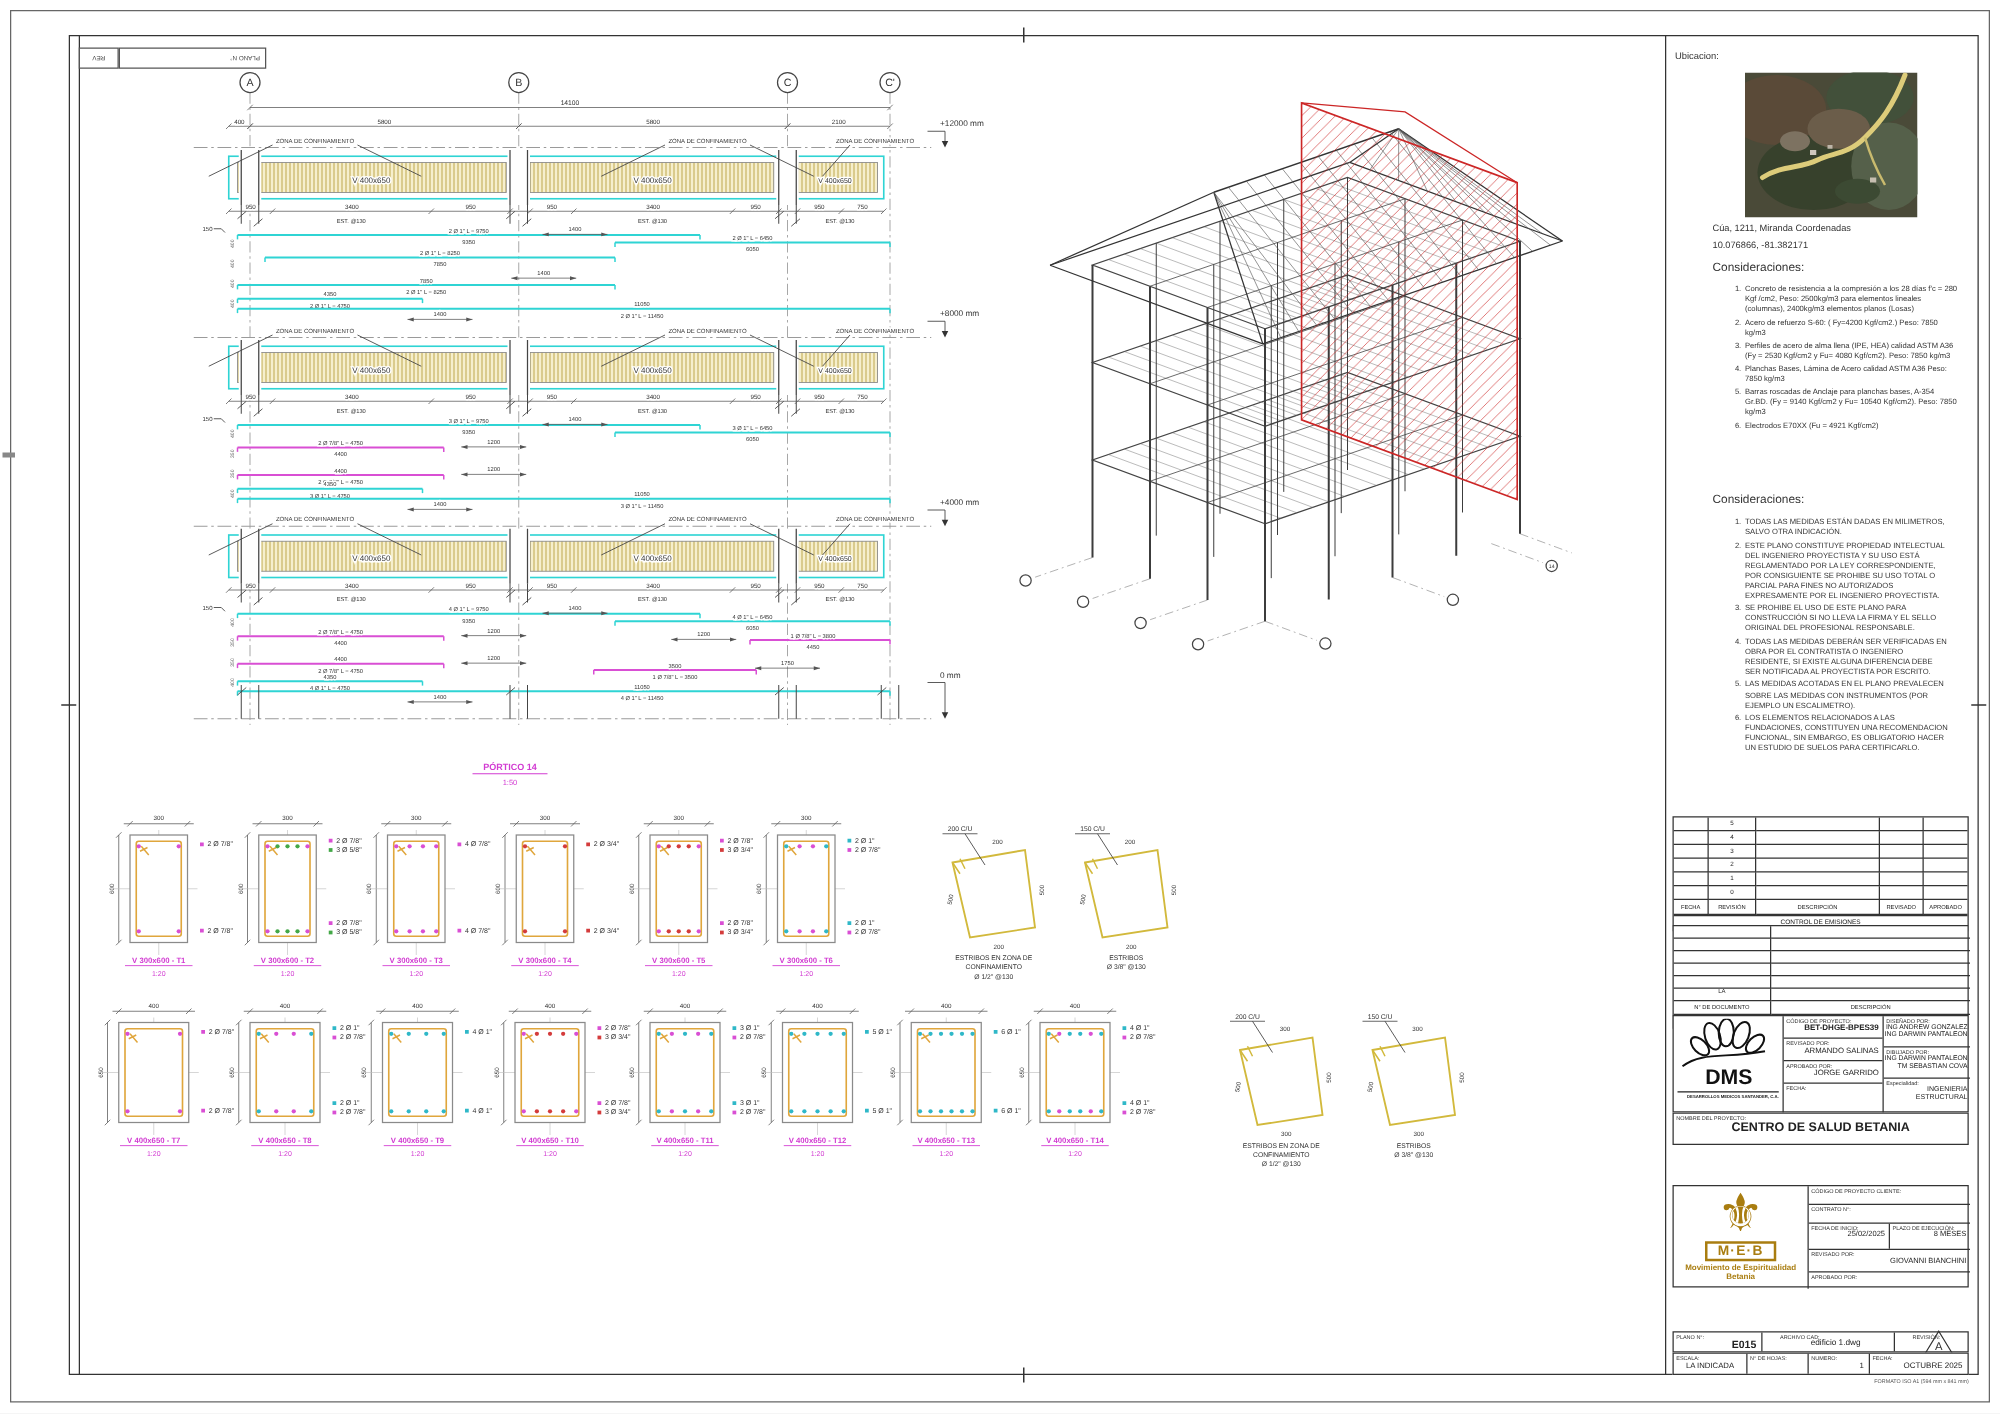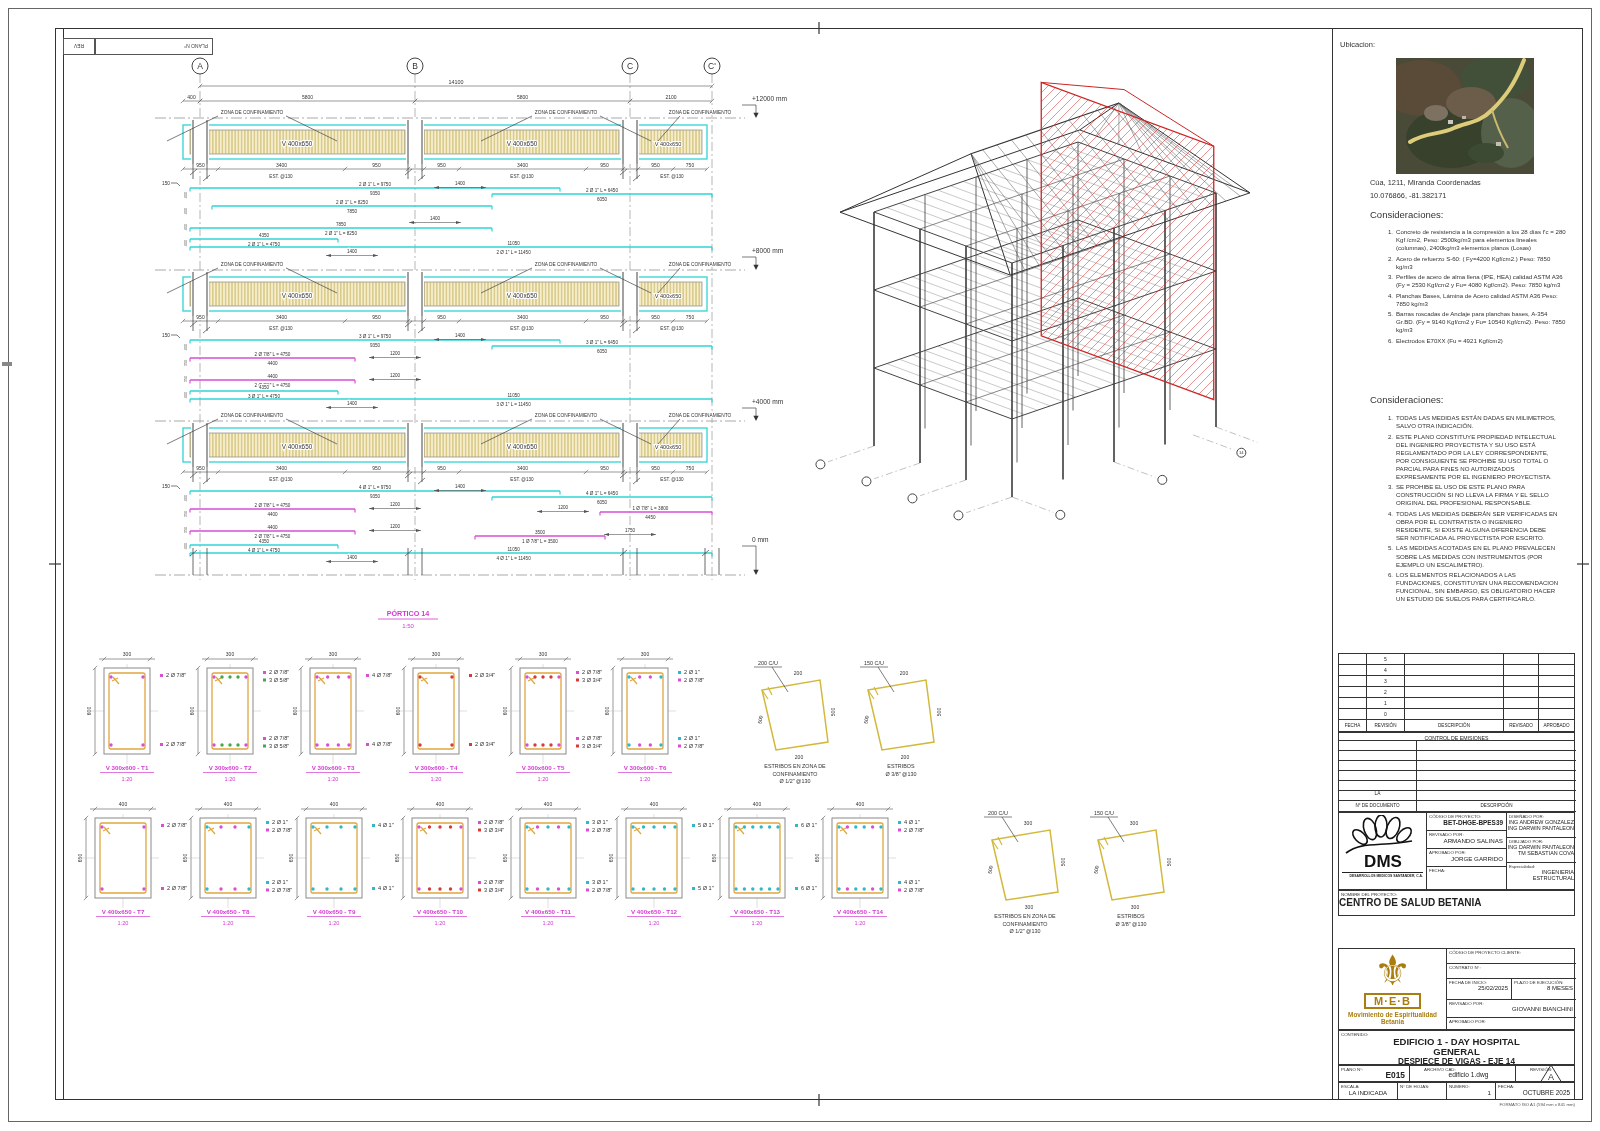--- a/index.html
+++ b/index.html
@@ -1287,21 +1287,21 @@
         </div>
         <div style="height:28px;">
           <div class="cellLbl">Especialidad:</div>
           <div style="font-size:5.6px;text-align:right;padding-right:2px;">INGENIERIA ESTRUCTURAL</div>
         </div>
       </div>
     </div>
 
     <div class="tbx" style="left:6px;top:862px;width:237px;height:26px;">
       <div class="cellLbl">NOMBRE DEL PROYECTO:</div>
-      <div style="text-align:left;font-size:10px;font-weight:bold;">CENTRO DE SALUD BETANIA</div>
+      <div style="text-align:center;font-size:10px;font-weight:bold;">CENTRO DE SALUD BETANIA</div>
     </div>
 
 
     <div class="tbx" style="left:6px;top:920px;width:237px;height:82px;">
       <div class="abs" style="left:0;top:0;width:108px;height:82px;border-right:1px solid #333;text-align:center;">
         <div class="gold" style="font-size:42px;line-height:44px;">⚜</div>
         <div><span class="mebBox">M·E·B</span></div>
         <div class="gold" style="font-size:6.4px;font-weight:bold;margin-top:2px;">Movimiento de Espiritualidad Betania</div>
       </div>
       <div class="abs" style="left:108px;top:0;width:129px;height:82px;">
@@ -1324,26 +1324,20 @@
         <div style="border-bottom:1px solid #333;height:17px;">
           <div class="cellLbl">REVISADO POR:</div>
           <div style="font-size:6px;text-align:right;padding-right:3px;">GIOVANNI BIANCHINI</div>
         </div>
         <div style="height:16px;">
             <div class="cellLbl">APROBADO POR:</div>
           </div>
       </div>
     </div>
 
-    <div class="tbx" style="left:6px;top:1002px;width:237px;height:35px;">
-      <div class="cellLbl">CONTENIDO:</div>
-      <div style="text-align:center;font-size:9.5px;font-weight:bold;line-height:1.05;">EDIFICIO 1 - DAY HOSPITAL</div>
-      <div style="text-align:center;font-size:9.5px;font-weight:bold;line-height:1.05;">GENERAL</div>
-      <div style="text-align:center;font-size:8.2px;font-weight:bold;line-height:1.15;">DESPIECE DE VIGAS - EJE 14</div>
-    </div>
 
     <div class="tbx" style="left:6px;top:1037px;width:237px;height:17px;display:flex;gap:12px;">
       <div style="width:70px;border-right:1px solid #333;">
         <div class="cellLbl">PLANO N°:</div>
         <div style="font-size:8.4px;font-weight:bold;text-align:right;padding-right:4px;margin-top:-2px;">E015</div>
       </div>
       <div style="flex:1;border-right:1px solid #333;">
         <div class="cellLbl">ARCHIVO CAD:</div>
         <div style="font-size:6.6px;text-align:center;margin-top:-1px;">edificio 1.dwg</div>
       </div>

